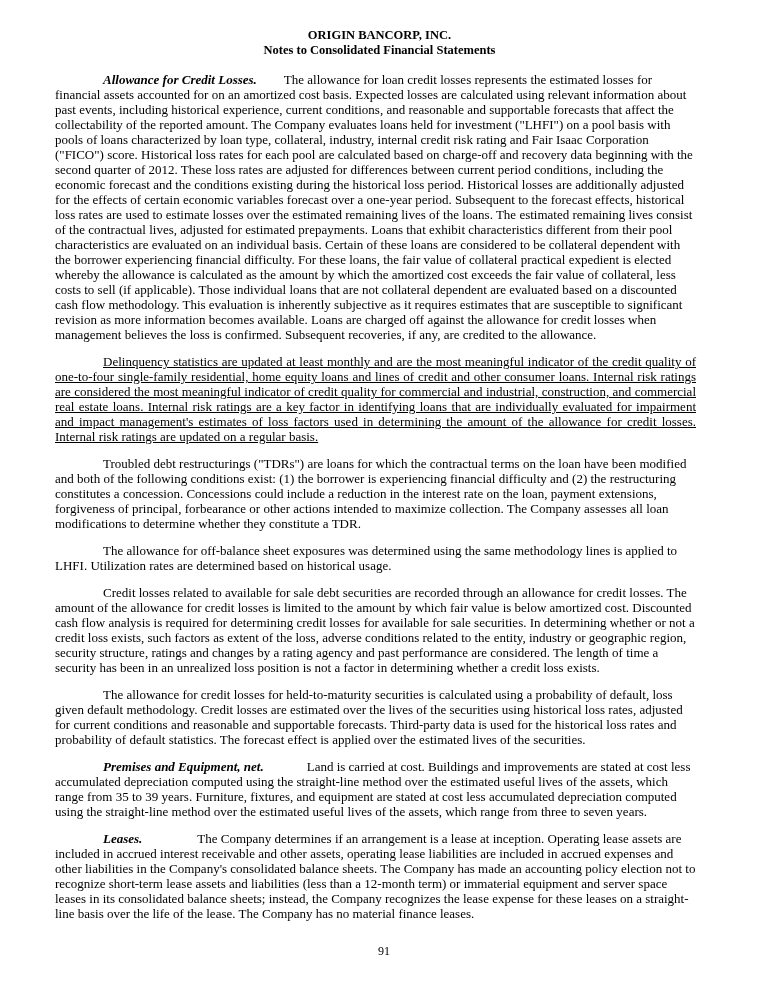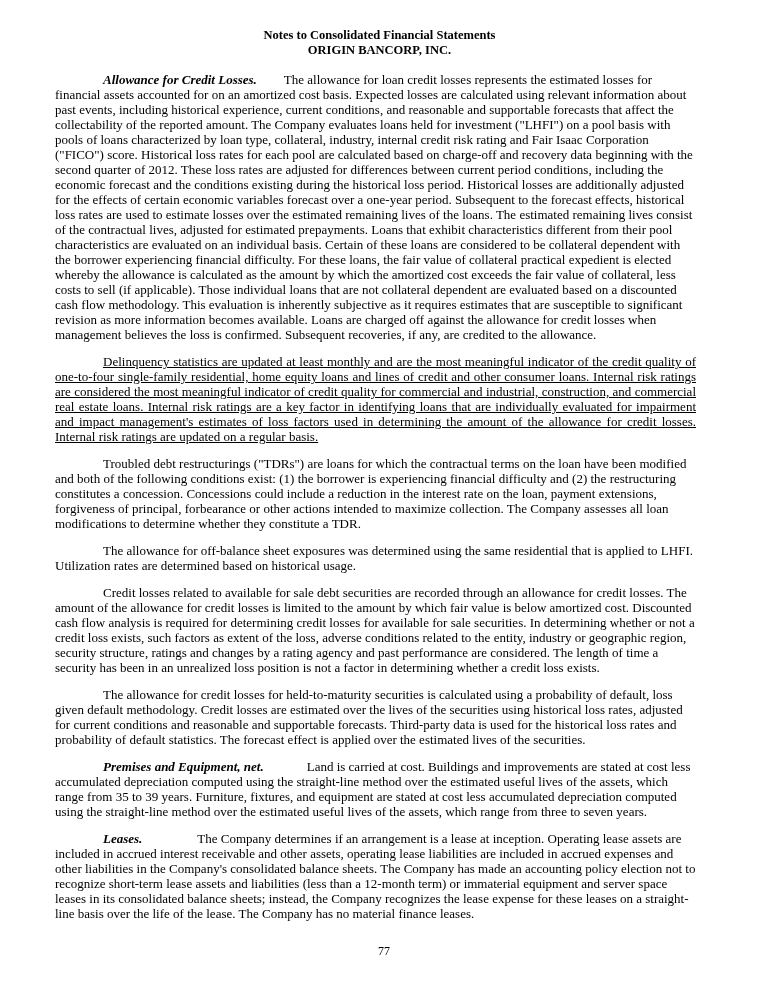--- a/index.html
+++ b/index.html
@@ -63,37 +63,37 @@
     font-size: 12px;
     line-height: 15px;
   }
 </style>
 </head>
 <body>
 
 <div class="page">
 
   <div class="doc-header">
+    <span class="line">ORIGIN BANCORP, INC.</span>
     <span class="line">Notes to Consolidated Financial Statements</span>
-    <span class="line">ORIGIN BANCORP, INC.</span>
   </div>
 
   <p class="para"><span class="lead">Allowance for Credit Losses.</span><span class="gap gap-sm"></span><span>The allowance for loan credit losses represents the estimated losses for financial assets accounted for on an amortized cost basis. Expected losses are calculated using relevant information about past events, including historical experience, current conditions, and reasonable and supportable forecasts that affect the collectability of the reported amount. The Company evaluates loans held for investment ("LHFI") on a pool basis with pools of loans characterized by loan type, collateral, industry, internal credit risk rating and Fair Isaac Corporation ("FICO") score. Historical loss rates for each pool are calculated based on charge-off and recovery data beginning with the second quarter of 2012. These loss rates are adjusted for differences between current period conditions, including the economic forecast and the conditions existing during the historical loss period. Historical losses are additionally adjusted for the effects of certain economic variables forecast over a one-year period. Subsequent to the forecast effects, historical loss rates are used to estimate losses over the estimated remaining lives of the loans. The estimated remaining lives consist of the contractual lives, adjusted for estimated prepayments. Loans that exhibit characteristics different from their pool characteristics are evaluated on an individual basis. Certain of these loans are considered to be collateral dependent with the borrower experiencing financial difficulty. For these loans, the fair value of collateral practical expedient is elected whereby the allowance is calculated as the amount by which the amortized cost exceeds the fair value of collateral, less costs to sell (if applicable). Those individual loans that are not collateral dependent are evaluated based on a discounted cash flow methodology. This evaluation is inherently subjective as it requires estimates that are susceptible to significant revision as more information becomes available. Loans are charged off against the allowance for credit losses when management believes the loss is confirmed. Subsequent recoveries, if any, are credited to the allowance.</span></p>
 
   <p class="para justify"><span>Delinquency statistics are updated at least monthly and are the most meaningful indicator of the credit quality of one-to-four single-family residential, home equity loans and lines of credit and other consumer loans. Internal risk ratings are considered the most meaningful indicator of credit quality for commercial and industrial, construction, and commercial real estate loans. Internal risk ratings are a key factor in identifying loans that are individually evaluated for impairment and impact management's estimates of loss factors used in determining the amount of the allowance for credit losses. Internal risk ratings are updated on a regular basis.</span></p>
 
   <p class="para"><span>Troubled debt restructurings ("TDRs") are loans for which the contractual terms on the loan have been modified and both of the following conditions exist: (1) the borrower is experiencing financial difficulty and (2) the restructuring constitutes a concession. Concessions could include a reduction in the interest rate on the loan, payment extensions, forgiveness of principal, forbearance or other actions intended to maximize collection. The Company assesses all loan modifications to determine whether they constitute a TDR.</span></p>
 
-  <p class="para"><span>The allowance for off-balance sheet exposures was determined using the same residential that is applied to LHFI. Utilization rates are determined based on historical usage.</span></p>
+  <p class="para"><span>The allowance for off-balance sheet exposures was determined using the same methodology lines is applied to LHFI. Utilization rates are determined based on historical usage.</span></p>
 
   <p class="para"><span>Credit losses related to available for sale debt securities are recorded through an allowance for credit losses. The amount of the allowance for credit losses is limited to the amount by which fair value is below amortized cost. Discounted cash flow analysis is required for determining credit losses for available for sale securities. In determining whether or not a credit loss exists, such factors as extent of the loss, adverse conditions related to the entity, industry or geographic region, security structure, ratings and changes by a rating agency and past performance are considered. The length of time a security has been in an unrealized loss position is not a factor in determining whether a credit loss exists.</span></p>
 
   <p class="para"><span>The allowance for credit losses for held-to-maturity securities is calculated using a probability of default, loss given default methodology. Credit losses are estimated over the lives of the securities using historical loss rates, adjusted for current conditions and reasonable and supportable forecasts. Third-party data is used for the historical loss rates and probability of default statistics. The forecast effect is applied over the estimated lives of the securities.</span></p>
 
   <p class="para"><span class="lead">Premises and Equipment, net.</span><span class="gap gap-md"></span><span>Land is carried at cost. Buildings and improvements are stated at cost less accumulated depreciation computed using the straight-line method over the estimated useful lives of the assets, which range from 35 to 39 years. Furniture, fixtures, and equipment are stated at cost less accumulated depreciation computed using the straight-line method over the estimated useful lives of the assets, which range from three to seven years.</span></p>
 
   <p class="para"><span class="lead">Leases.</span><span class="gap gap-lg"></span><span>The Company determines if an arrangement is a lease at inception. Operating lease assets are included in accrued interest receivable and other assets, operating lease liabilities are included in accrued expenses and other liabilities in the Company's consolidated balance sheets. The Company has made an accounting policy election not to recognize short-term lease assets and liabilities (less than a 12-month term) or immaterial equipment and server space leases in its consolidated balance sheets; instead, the Company recognizes the lease expense for these leases on a straight-line basis over the life of the lease. The Company has no material finance leases.</span></p>
 
   <div class="footer">
-    <span>77</span>
+    <span>91</span>
   </div>
 
 </div>
 
 </body></html>

